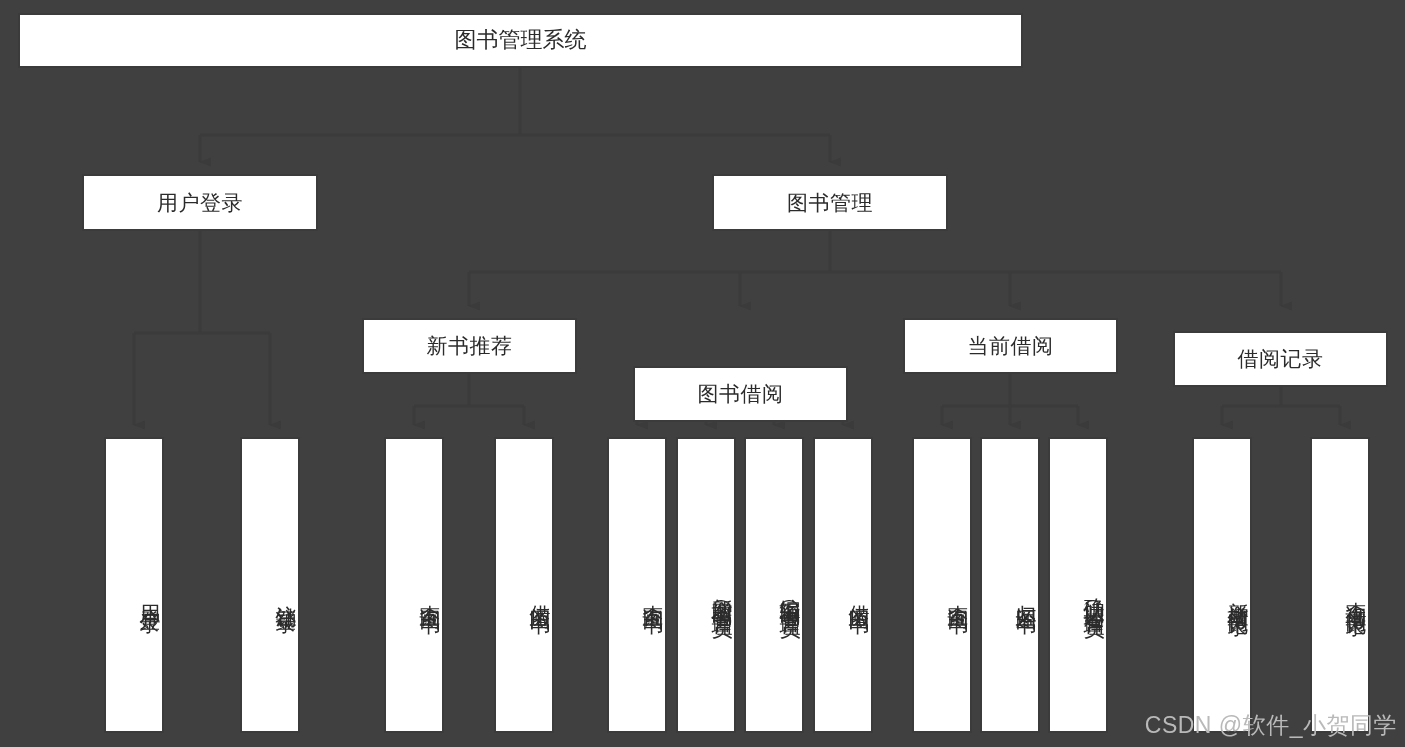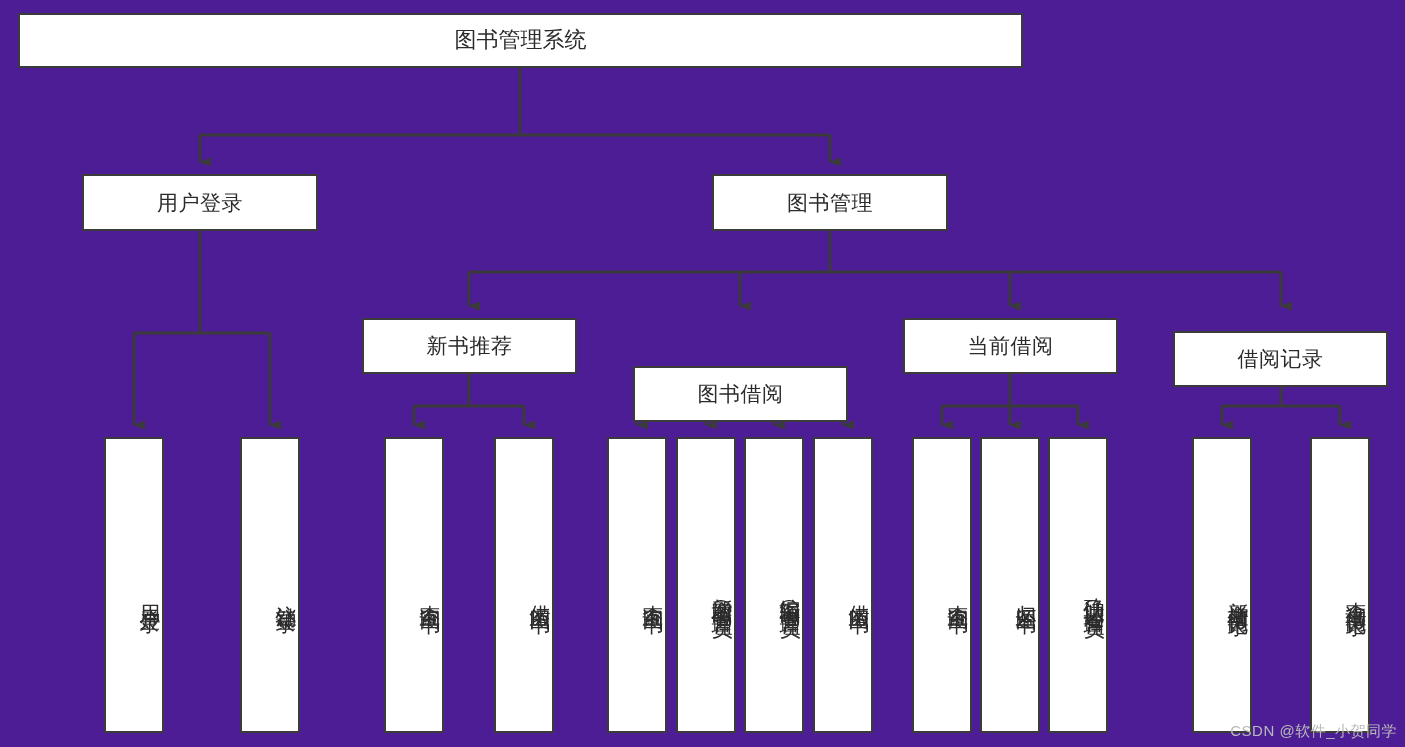--- a/index.html
+++ b/index.html
@@ -8,21 +8,21 @@
     padding: 0;
     background: #ffffff;
   }
   body {
     font-family: "Liberation Sans", "DejaVu Sans", sans-serif;
   }
   #canvas {
     position: relative;
     width: 1405px;
     height: 747px;
-    background: #4c1d95;
+    background: #404040;
     overflow: hidden;
   }
   svg.wires {
     position: absolute;
     left: 0;
     top: 0;
     width: 1405px;
     height: 747px;
     pointer-events: none;
   }
@@ -56,21 +56,21 @@
   .node.v span {
     writing-mode: vertical-rl;
     text-orientation: upright;
     display: block;
     text-align: center;
   }
   .watermark {
     position: absolute;
     right: 8px;
     bottom: 6px;
-    font-size: 15px;
+    font-size: 23px;
     color: #b9b9b9;
     letter-spacing: 0.5px;
     white-space: nowrap;
   }
 </style>
 </head>
 <body>
 
 <div id="canvas">
 

